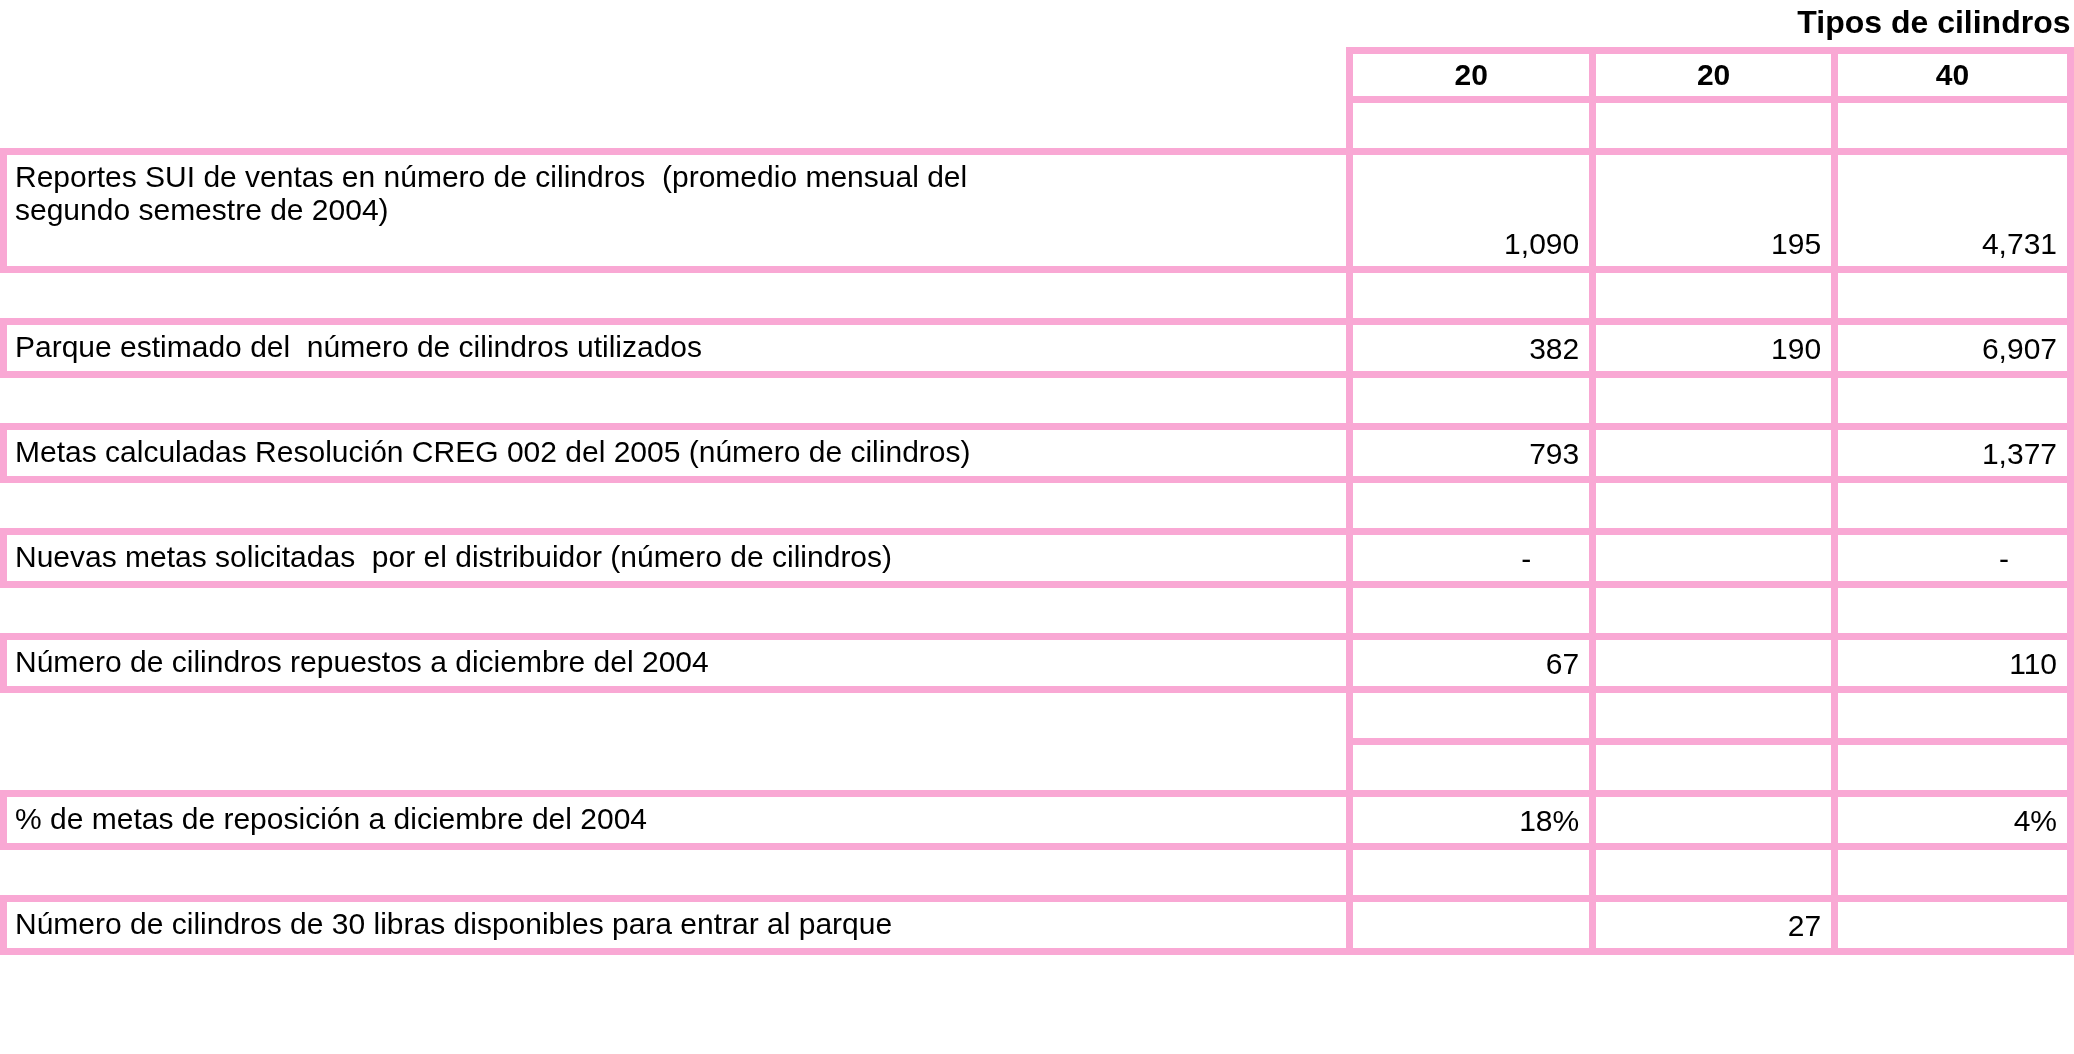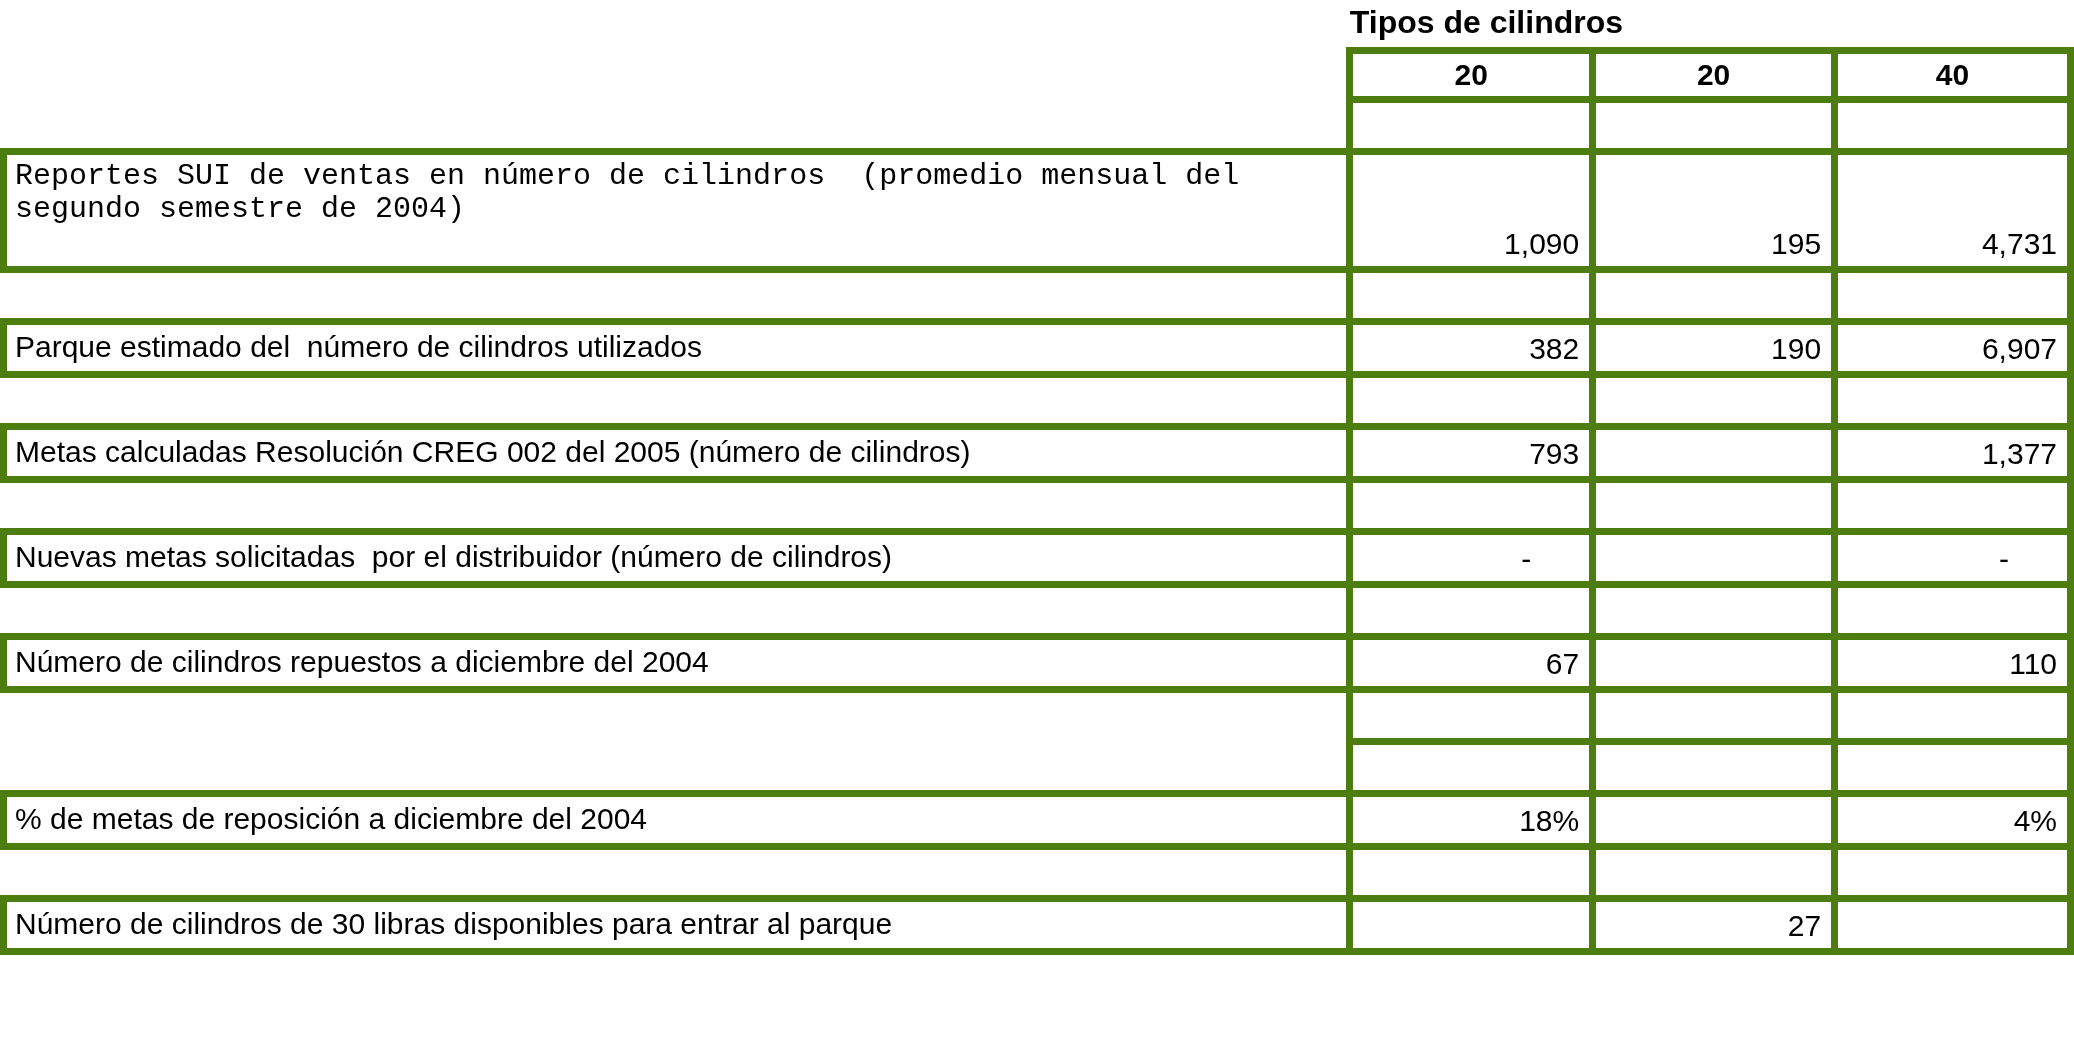--- a/index.html
+++ b/index.html
@@ -11,42 +11,42 @@
     color: #000;
     font-family: "Liberation Sans", "DejaVu Sans", sans-serif;
     overflow: hidden;
   }
   table.grid {
     border-collapse: collapse;
     table-layout: fixed;
     margin: 0;
   }
   td { padding: 0; font-size: 30px; color: #000; overflow: hidden; }
-  td.cell { border: 7px solid #4d7c0f; background: #fff; }
+  td.cell { border: 7px solid #f9a8d4; background: #fff; }
   td.nob  { border: none; background: #fff; }
   td.title-cell {
-    text-align: left;
+    text-align: right;
     vertical-align: bottom;
     font-weight: bold;
     font-size: 32px;
     padding-bottom: 6px;
   }
   td.head {
     text-align: center;
     vertical-align: middle;
     font-weight: bold;
     font-size: 30px;
   }
   td.lbl {
     padding: 2px 6px 4px 8px;
     white-space: pre-wrap;
     vertical-align: middle;
     line-height: 1.12;
   }
-  td.lbl.top { vertical-align: top; padding-top: 5px; font-family: Liberation Mono, monospace; }
+  td.lbl.top { vertical-align: top; padding-top: 5px; }
   td.val {
     text-align: right;
     vertical-align: bottom;
     padding: 0 10px 5px 0;
   }
   td.val.dash { padding-right: 58px; }
 </style>
 </head>
 <body>
 

